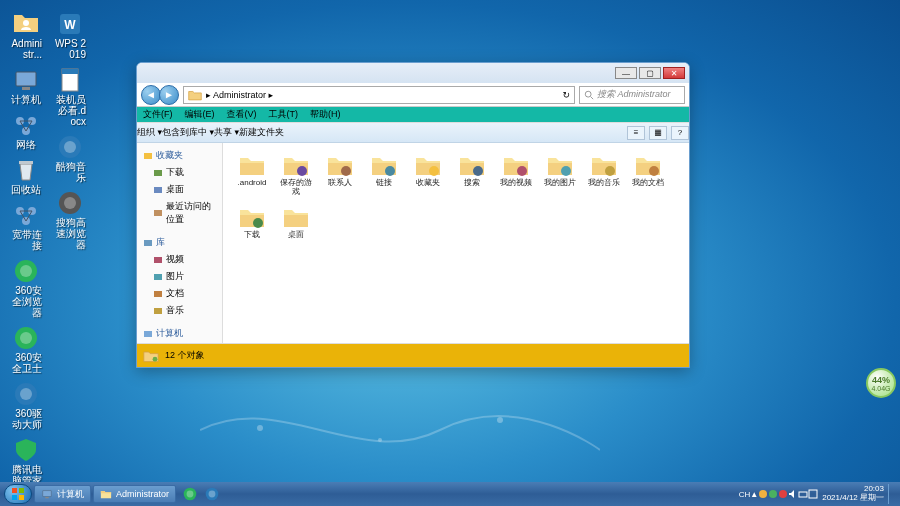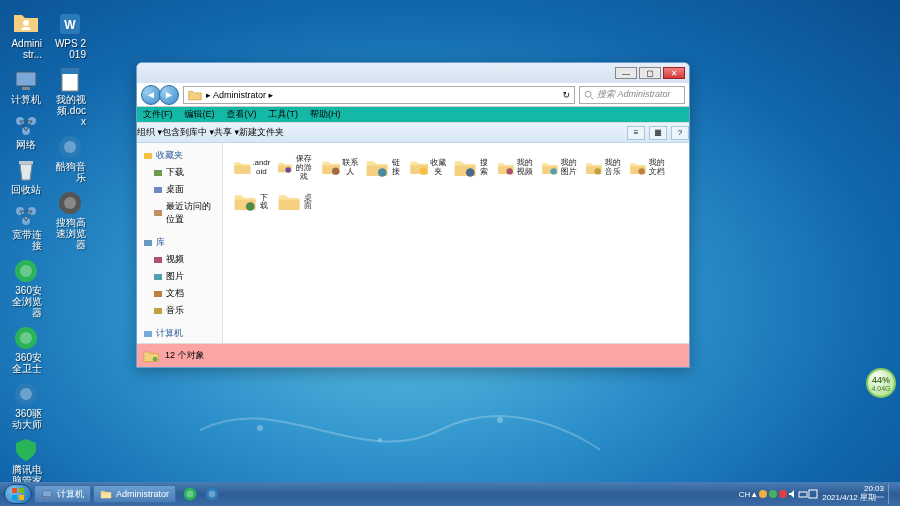--- a/index.html
+++ b/index.html
@@ -28,24 +28,24 @@
 .toolbar .rtools { margin-left:auto; display:flex; gap:4px; }
 .rtools .rt { width:18px; height:14px; border:1px solid #b0c4d8; background:#eaf4fc; cursor:pointer; display:flex; align-items:center; justify-content:center; font-size:8px; }
 .content { flex: 1; display: flex; overflow: hidden; justify-content: center; }
 .nav { width: 86px; border-right: 1px solid #ddd; background: #fafafa; font-size: 9px; overflow: hidden; padding: 4px 0; }
 .nav .grp { padding: 2px 6px; display:flex; align-items:center; gap:3px; cursor:pointer; }
 .nav .grp.head { color: #2a5a9a; font-weight: normal; }
 .nav .grp.sub { padding-left: 16px; }
 .nav .sep { height: 6px; }
 .nav .grp svg, .nav .grp .ic { width:10px; height:10px; flex-shrink:0; }
 .main { flex: 1; background: #fff; padding: 8px; display: flex; flex-wrap: wrap; align-content: flex-start; gap: 4px 2px; }
-.fitem { width: 42px; display: flex; flex-direction: row; align-items: center; cursor: pointer; padding: 2px; }
+.fitem { width: 42px; display: flex; flex-direction: column; align-items: center; cursor: pointer; padding: 2px; }
 .fitem .fic { width: 28px; height: 24px; display:flex; align-items:center; justify-content:center; }
 .fitem .flbl { font-size: 8px; text-align: center; line-height: 1.1; margin-top: 2px; word-break: break-all; color:#222; }
-.status { height: 24px; border-top: 1px solid #ddd; display: flex; align-items: center; padding: 8px 6px; gap: 6px; font-size: 9px; background: #fca5a5; }
+.status { height: 24px; border-top: 1px solid #ddd; display: flex; align-items: center; padding: 8px 6px; gap: 6px; font-size: 9px; background: #eab308; }
 .status svg { width:16px; height:16px; }
 
 .swirl { position:absolute; left:200px; top:390px; width:400px; height:80px; pointer-events:none; opacity:.6; }
 
 .taskbar { position: absolute; left:0; bottom:0; width:100%; height:24px; background: linear-gradient(#4a7db5,#2e5d96 50%,#3a6ca5); display:flex; align-items:center; padding:0 4px; gap:2px; }
 .startorb { width:28px; height:20px; border-radius:10px; background: radial-gradient(circle at 30% 30%, #7fc3f0, #1a6cb0); border:1px solid #0a4a80; cursor:pointer; display:flex; align-items:center; justify-content:center; }
 .task { height:18px; padding:0 6px; background: linear-gradient(#6a9dcf,#4a7db5); border:1px solid #3a6ca5; border-radius:2px; display:flex; align-items:center; gap:4px; font-size:9px; color:#fff; cursor:pointer; }
 .task .ti { width:12px; height:12px; }
 .tray { margin-left:auto; display:flex; align-items:center; font-size:8px; color:#fff; }
 .tray .ti { width:10px; height:10px; cursor:pointer; }
@@ -177,21 +177,21 @@
         </div>
         <div class="ilbl">WPS 2019</div>
       </div>
       <div class="dicon">
         <div class="ibox">
           <svg viewBox="0 0 28 28">
             <rect x="6" y="3" width="16" height="22" fill="#fff" stroke="#888"></rect>
             <rect x="6" y="3" width="16" height="5" fill="#2a7ab8"></rect>
           </svg>
         </div>
-        <div class="ilbl">我的视频.docx</div>
+        <div class="ilbl">装机员必看.docx</div>
       </div>
       <div class="dicon">
         <div class="ibox">
           <svg viewBox="0 0 28 28">
             <circle cx="14" cy="14" r="11" fill="#2a7ab8"></circle>
             <circle cx="14" cy="14" r="6" fill="#fff" opacity=".3"></circle>
           </svg>
         </div>
         <div class="ilbl">酷狗音乐</div>
       </div>

